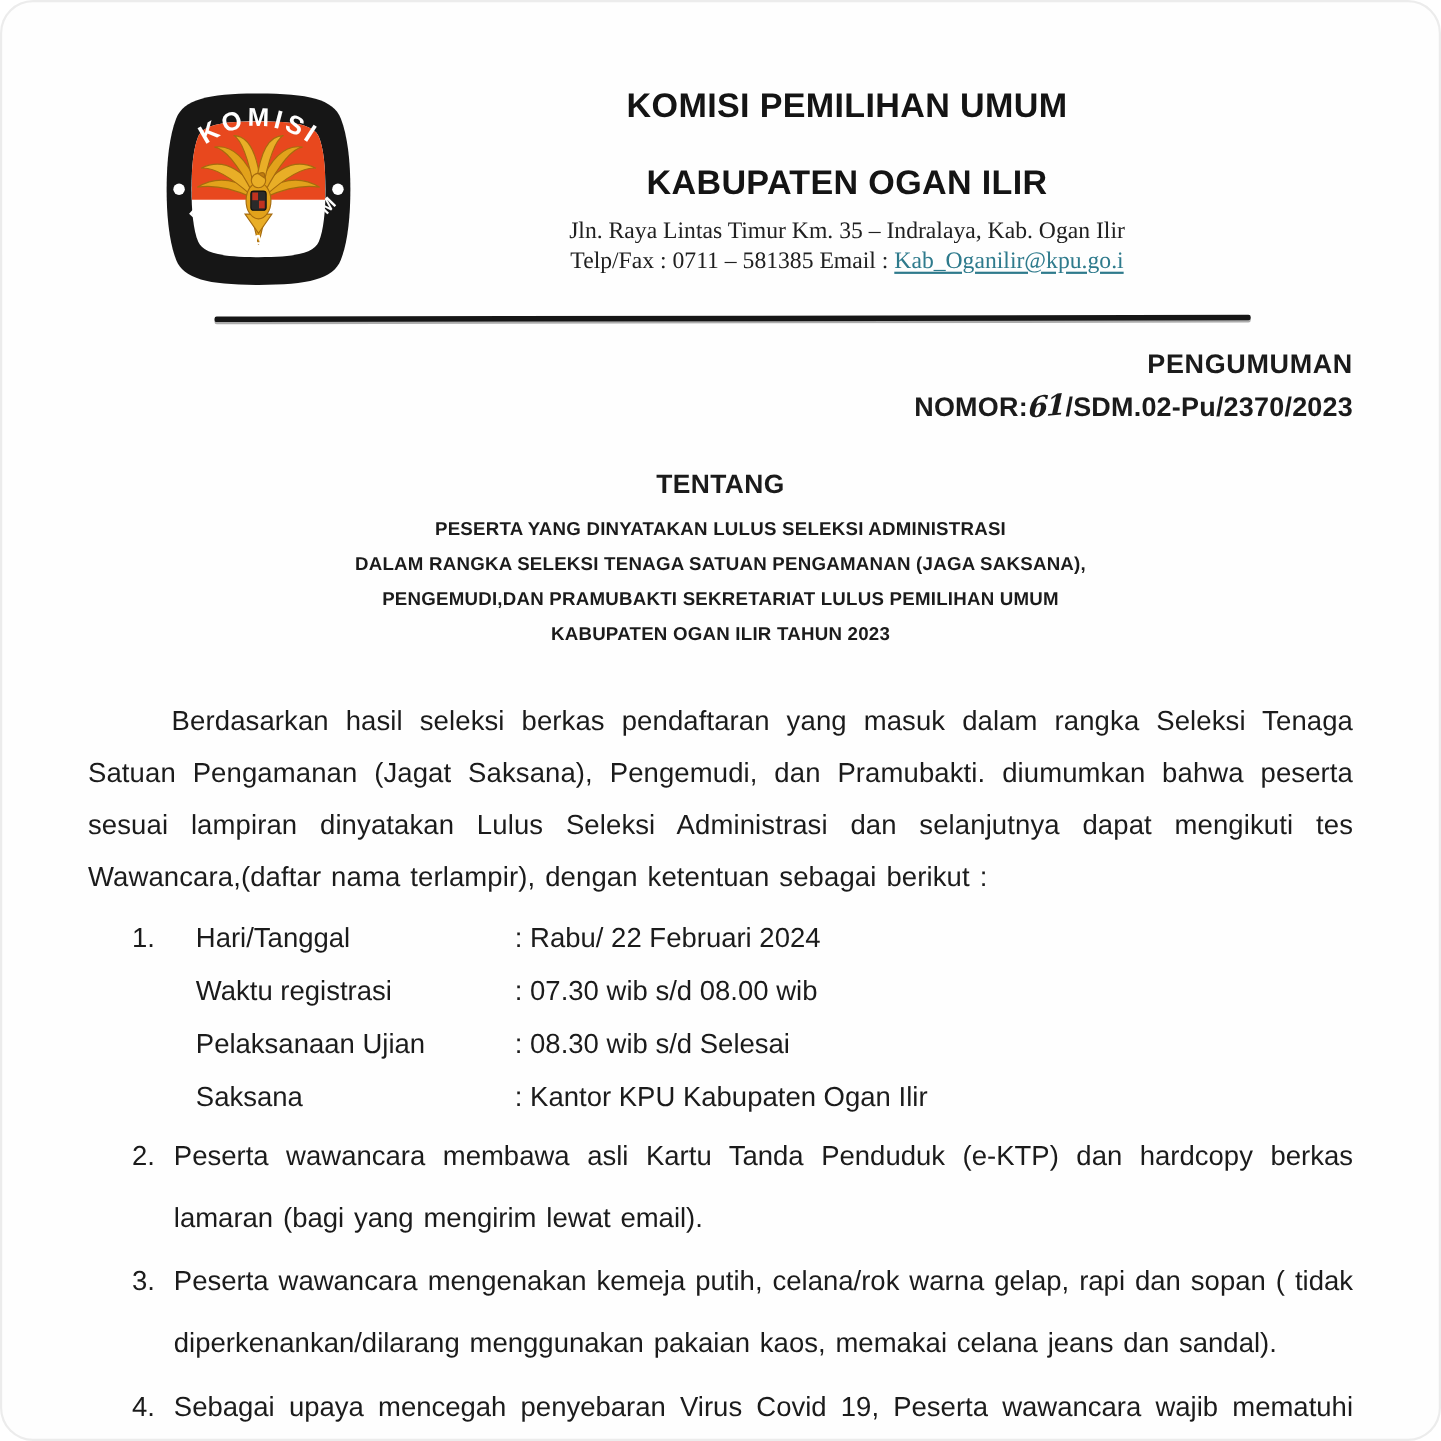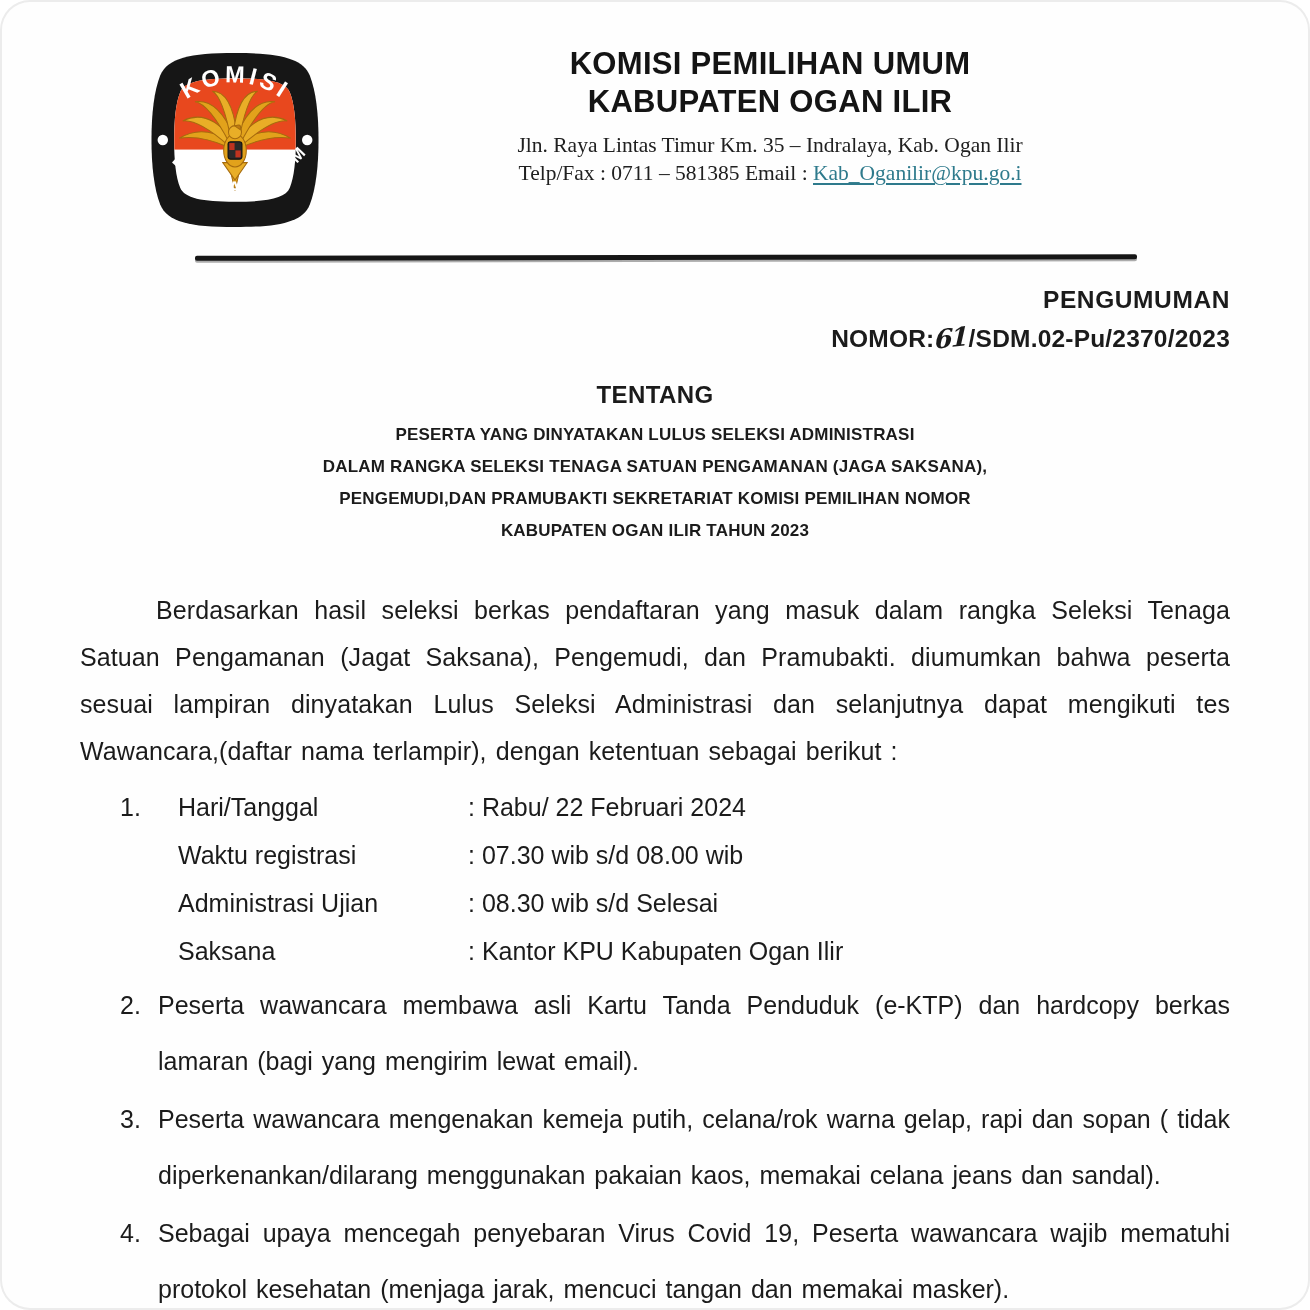--- a/index.html
+++ b/index.html
@@ -12,33 +12,33 @@
     color:#1b1b1b;
     padding:45px 80px 0 80px;
     border-radius:30px;
     box-shadow: inset 0 0 0 2px #ececec;
     overflow:hidden;
   }
   
   .letterhead { position:relative; height:200px; }
   .logo-wrap { position:absolute; left:68px; top:0; width:174px; height:190px; }
   .head-text { margin-left:330px; width:720px; text-align:center; }
-  .org-line { font-size:31px; font-weight:bold; letter-spacing:0.3px; line-height:38px; color:#141414; }
+  .org-line { font-size:31px; font-weight:bold; letter-spacing:0.3px; line-height:38px; color:#141414;margin-top:32px; }
   .addr-block { margin-top:10px; font-family:"Liberation Serif", serif; font-size:21.5px; line-height:28px; color:#202020; }
   .email-link { color:#2e7a8c; text-underline-offset:3px; }
   
   .rule { margin-left:115px; margin-top:10px; width:942px; height:5px; background:#161616; border-radius:2px;
           box-shadow:0 2px 0 rgba(20,20,20,.35); transform:rotate(-0.1deg); }
   
   .announce { margin-top:26px; text-align:right; }
   .announce-title { font-size:24.5px; font-weight:bold; letter-spacing:0.6px; }
   .announce-number { margin-top:9px; font-size:24.5px; font-weight:bold; letter-spacing:0.2px; }
   .hand { font-family:"DejaVu Serif", serif; font-style:italic; font-weight:600; font-size:26px;
           display:inline-block; transform:rotate(-6deg) skewX(-8deg); letter-spacing:-2px; padding:0 1px; }
-  .tentang { margin-top:28px; text-align:center; font-weight:bold; }
+  .tentang { margin-top:42px; text-align:center; font-weight:bold; }
   .tentang-label { font-size:24px; letter-spacing:0.4px; }
   .tentang-lines { margin-top:10px; font-size:17px; line-height:32px; letter-spacing:0.2px; }
   
   .opening { margin-top:40px; font-size:25px; line-height:47px; text-align:justify; text-indent:76px;
              letter-spacing:0.1px; word-spacing:2px; }
   .item1 { margin-left:40px; margin-top:8px; font-size:25px; }
   .item1-row { display:flex; line-height:48px; }
   .item1-num { width:58px; }
   .item1-label { width:290px; }
   .item1-value { flex:1; }
@@ -125,41 +125,41 @@
   <div class="announce">
     <div class="announce-title">PENGUMUMAN</div>
     <div class="announce-number"><span>NOMOR:</span><span class="hand">61</span><span>/SDM.02-Pu/2370/2023</span></div>
   </div>
 
   <div class="tentang">
     <div class="tentang-label">TENTANG</div>
     <div class="tentang-lines">
       <div>PESERTA YANG DINYATAKAN LULUS SELEKSI ADMINISTRASI</div>
       <div>DALAM RANGKA SELEKSI TENAGA SATUAN PENGAMANAN (JAGA SAKSANA),</div>
-      <div>PENGEMUDI,DAN PRAMUBAKTI SEKRETARIAT KOMISI PEMILIHAN NOMOR</div>
+      <div>PENGEMUDI,DAN PRAMUBAKTI SEKRETARIAT LULUS PEMILIHAN UMUM</div>
       <div>KABUPATEN OGAN ILIR TAHUN 2023</div>
     </div>
   </div>
 
   <p class="opening">Berdasarkan hasil seleksi berkas pendaftaran yang masuk dalam rangka Seleksi Tenaga Satuan Pengamanan (Jagat Saksana), Pengemudi, dan Pramubakti. diumumkan bahwa peserta sesuai lampiran dinyatakan Lulus Seleksi Administrasi dan selanjutnya dapat mengikuti tes Wawancara,(daftar nama terlampir), dengan ketentuan sebagai berikut :</p>
 
   <div class="item1">
     <div class="item1-row">
       <span class="item1-num">1.</span>
       <span class="item1-label">Hari/Tanggal</span>
       <span class="item1-value">: Rabu/ 22 Februari 2024</span>
     </div>
     <div class="item1-row">
       <span class="item1-num"></span>
       <span class="item1-label">Waktu registrasi</span>
       <span class="item1-value">: 07.30 wib s/d 08.00 wib</span>
     </div>
     <div class="item1-row">
       <span class="item1-num"></span>
-      <span class="item1-label">Administrasi Ujian</span>
+      <span class="item1-label">Pelaksanaan Ujian</span>
       <span class="item1-value">: 08.30 wib s/d Selesai</span>
     </div>
     <div class="item1-row">
       <span class="item1-num"></span>
       <span class="item1-label">Saksana</span>
       <span class="item1-value">: Kantor KPU Kabupaten Ogan Ilir</span>
     </div>
   </div>
 
   <div class="num-item">

